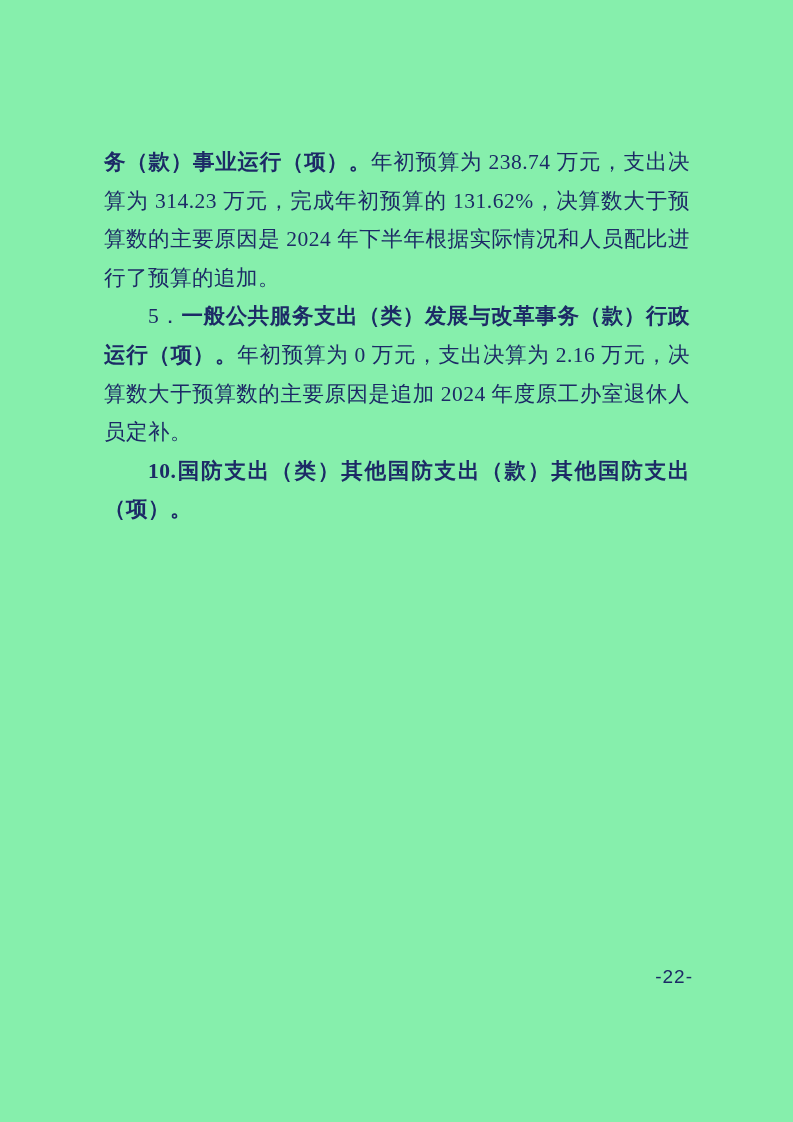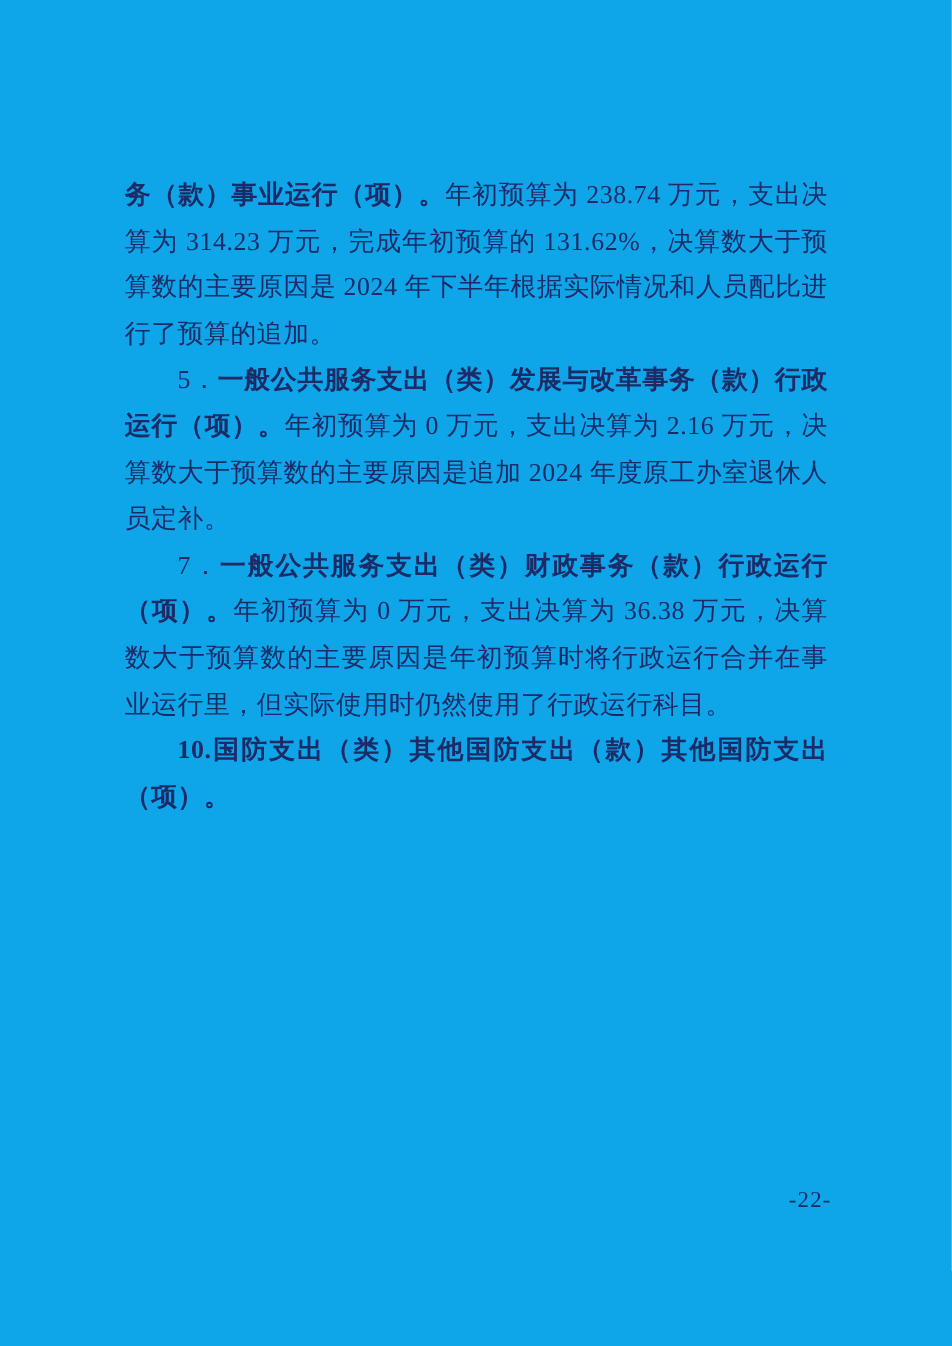--- a/index.html
+++ b/index.html
@@ -10,21 +10,21 @@
     width: 793px;
     height: 1122px;
     background: #ffffff;
     position: relative;
     overflow: hidden;
     font-family: "Liberation Serif", "DejaVu Serif", serif;
   }
   .page {
     position: absolute;
     inset: 0;
-    background: #0ea5e9;
+    background: #86efac;
   }
   .doc-content {
     position: absolute;
     left: 104px;
     top: 143px;
     width: 586px;
     color: #1c2a66;
     font-size: 21.5px;
     line-height: 38.6px;
     text-align: justify;
@@ -38,31 +38,30 @@
   }
   .run {
     font-weight: 400;
   }
   .run-bold {
     font-weight: 700;
   }
   .page-number {
     position: absolute;
     right: 100px;
-    top: 990px;
+    top: 966px;
     color: #1c2a66;
     font-size: 19px;
     letter-spacing: 1px;
-    font-family: Liberation Serif, serif;
+    font-family: Liberation Sans, sans-serif;
   }
 </style>
 </head>
 <body>
 
 <div class="page">
   <div class="doc-content">
       <p><span class="run-bold">务（款）事业运行（项）。</span><span class="run">年初预算为 238.74 万元，支出决算为 314.23 万元，完成年初预算的 131.62%，决算数大于预算数的主要原因是 2024 年下半年根据实际情况和人员配比进行了预算的追加。</span></p>
       <p class="indent"><span class="run">5．</span><span class="run-bold">一般公共服务支出（类）发展与改革事务（款）行政运行（项）。</span><span class="run">年初预算为 0 万元，支出决算为 2.16 万元，决算数大于预算数的主要原因是追加 2024 年度原工办室退休人员定补。</span></p>
-      <p class="indent"><span class="run">7．</span><span class="run-bold">一般公共服务支出（类）财政事务（款）行政运行（项）。</span><span class="run">年初预算为 0 万元，支出决算为 36.38 万元，决算数大于预算数的主要原因是年初预算时将行政运行合并在事业运行里，但实际使用时仍然使用了行政运行科目。</span></p>
       <p class="indent"><span class="run-bold">10.国防支出（类）其他国防支出（款）其他国防支出（项）。</span></p>
     </div>
   <div class="page-number">-22-</div>
 </div>
 
 </body></html>

